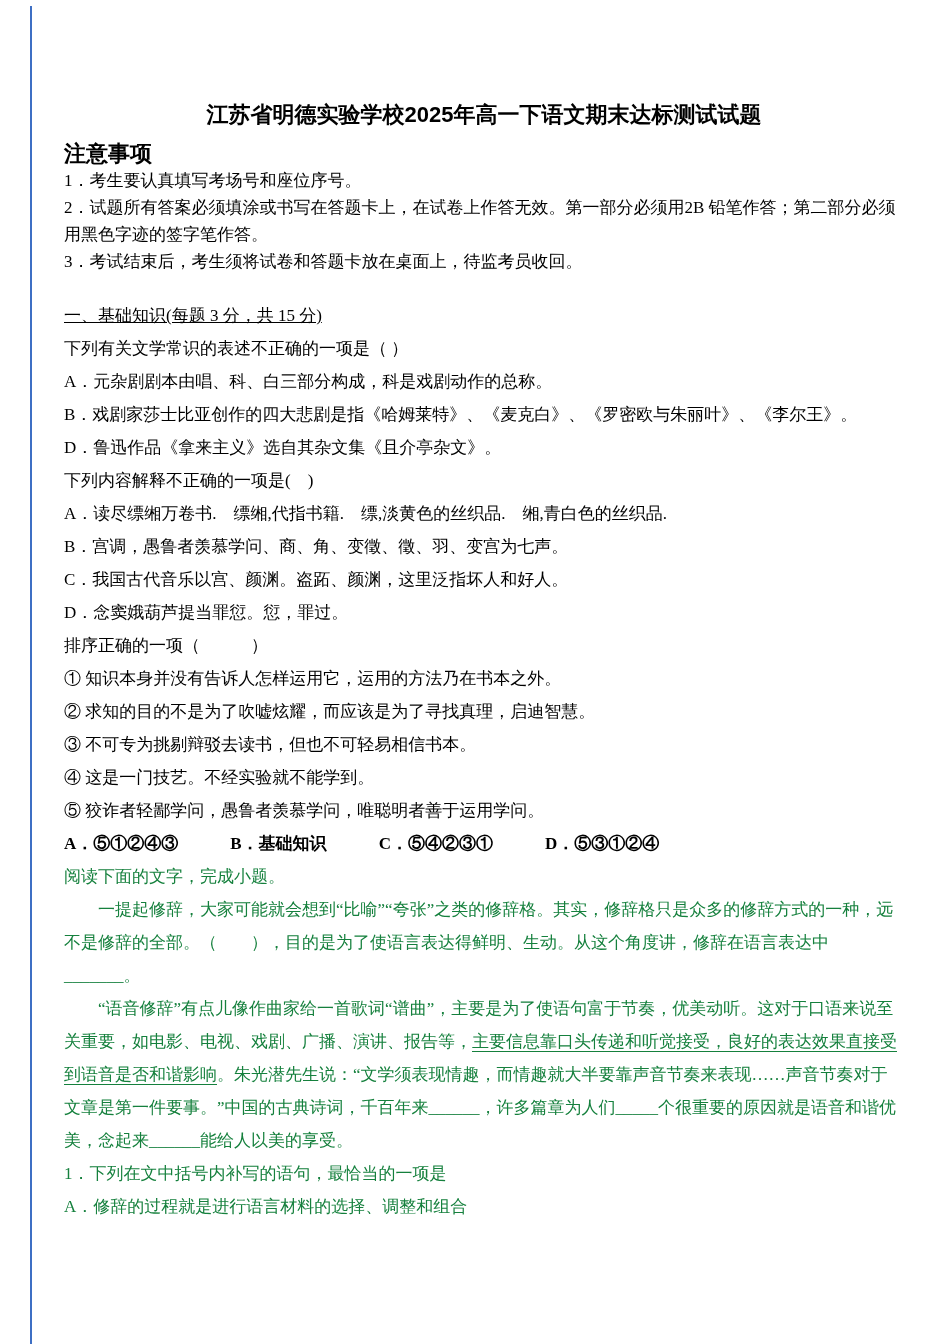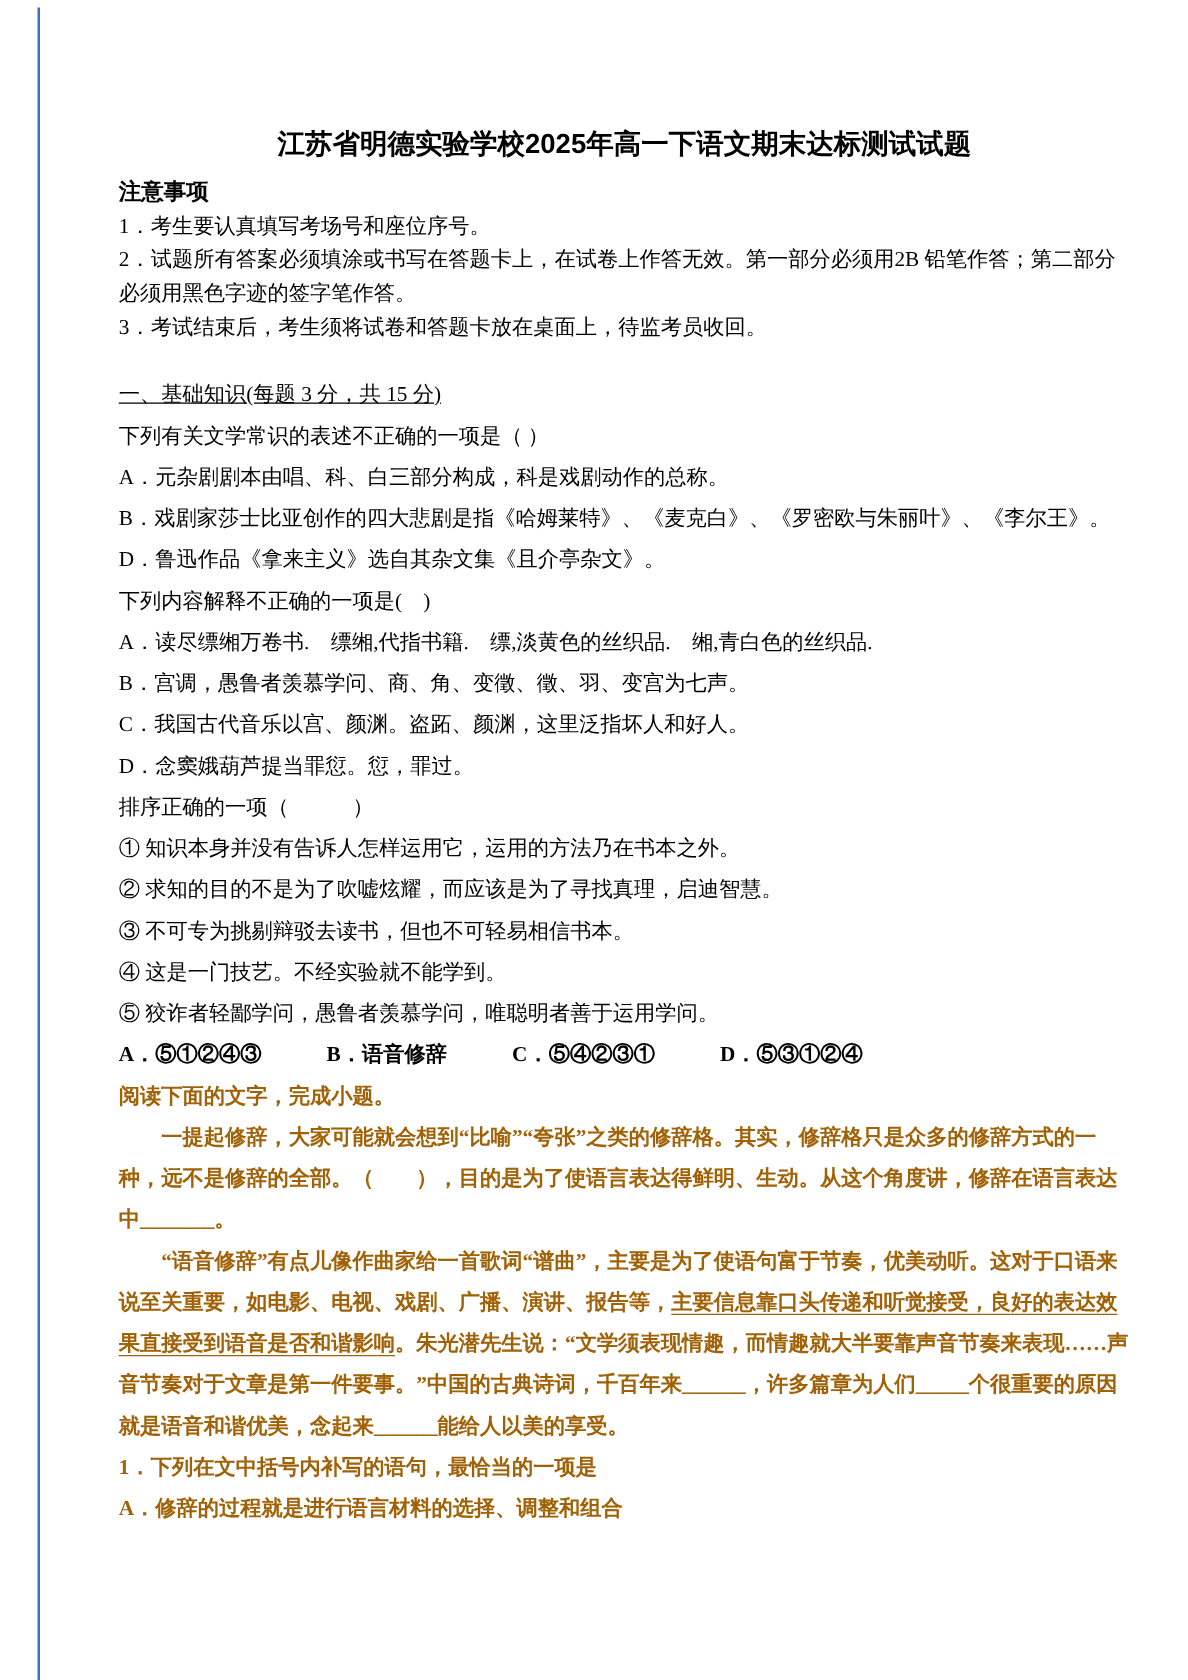--- a/index.html
+++ b/index.html
@@ -14,54 +14,53 @@
     overflow: hidden;
   }
   .left-rule {
     position: absolute;
     left: 30px;
     top: 6px;
     bottom: 0;
     width: 2px;
   }
   .page {
-    padding: 100px 46px 0 47px;
-    margin-left: 48px;
+    padding: 100px 46px 0 64px;
   }
   .title {
     font-family: "Liberation Sans", "DejaVu Sans", sans-serif;
     font-size: 22px;
     font-weight: bold;
     text-align: center;
     margin: 0 0 10px 0;
     line-height: 30px;
   }
   .notice .heading {
     font-weight: bold;
-    font-size: 18px;
+    font-size: 22px;
     line-height: 27px;
   }
   .notice p {
     margin: 0;
     font-size: 17px;
     line-height: 27px;
   }
   .body-flow p {
     margin: 0;
     font-size: 17px;
     line-height: 33px;
   }
   .section-heading { margin-top: 24px !important; text-decoration: underline; }
   .choices {
     font-weight: bold;
     display: flex;
   }
   .choices span { margin-right: 52px; }
   .choices span:last-child { margin-right: 0; }
-  .passage { color: #a16207; font-weight: bold; }
+  .passage { color: #15803d; }
   .indent { text-indent: 2em; }
   .u {
     text-decoration: underline;
     text-underline-offset: 4px;
   }
 </style>
 </head>
 <body>
 
 <div class="left-rule" style="background: rgb(62, 111, 196);"></div>
@@ -94,21 +93,21 @@
 
     <p>排序正确的一项（　　　）</p>
     <p>① 知识本身并没有告诉人怎样运用它，运用的方法乃在书本之外。</p>
     <p>② 求知的目的不是为了吹嘘炫耀，而应该是为了寻找真理，启迪智慧。</p>
     <p>③ 不可专为挑剔辩驳去读书，但也不可轻易相信书本。</p>
     <p>④ 这是一门技艺。不经实验就不能学到。</p>
     <p>⑤ 狡诈者轻鄙学问，愚鲁者羡慕学问，唯聪明者善于运用学问。</p>
 
     <p class="choices">
       <span>A．⑤①②④③</span>
-      <span>B．语音修辞</span>
+      <span>B．基础知识</span>
       <span>C．⑤④②③①</span>
       <span>D．⑤③①②④</span>
     </p>
 
     <p class="passage">阅读下面的文字，完成小题。</p>
     <p class="passage indent">一提起修辞，大家可能就会想到“比喻”“夸张”之类的修辞格。其实，修辞格只是众多的修辞方式的一种，远不是修辞的全部。（　　），目的是为了使语言表达得鲜明、生动。从这个角度讲，修辞在语言表达中_______。</p>
     <p class="passage indent"><span>“语音修辞”有点儿像作曲家给一首歌词“谱曲”，主要是为了使语句富于节奏，优美动听。这对于口语来说至关重要，如电影、电视、戏剧、广播、演讲、报告等，</span><span class="u">主要信息靠口头传递和听觉接受，良好的表达效果直接受到语音是否和谐影响</span><span>。朱光潜先生说：“文学须表现情趣，而情趣就大半要靠声音节奏来表现……声音节奏对于文章是第一件要事。”中国的古典诗词，千百年来______，许多篇章为人们_____个很重要的原因就是语音和谐优美，念起来______能给人以美的享受。</span></p>
 
     <p class="passage">1．下列在文中括号内补写的语句，最恰当的一项是</p>
     <p class="passage">A．修辞的过程就是进行语言材料的选择、调整和组合</p>

